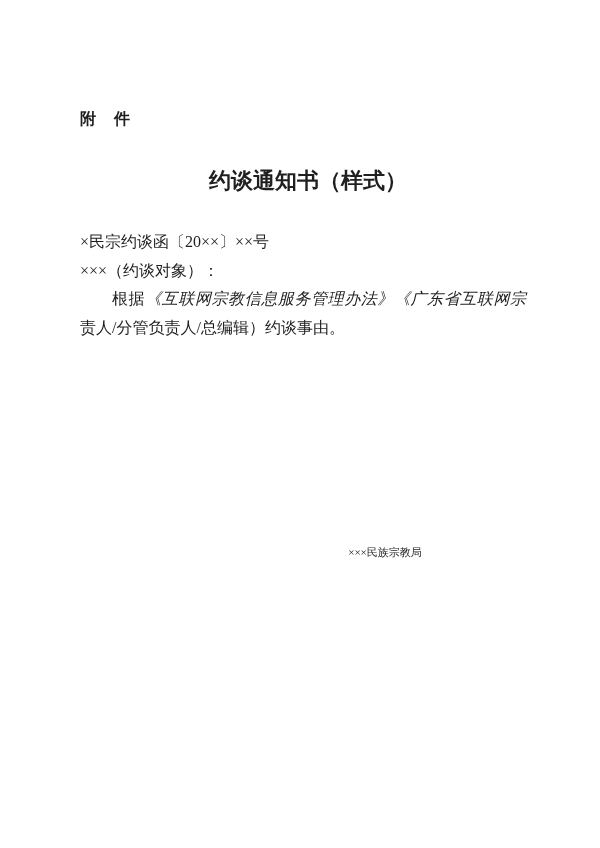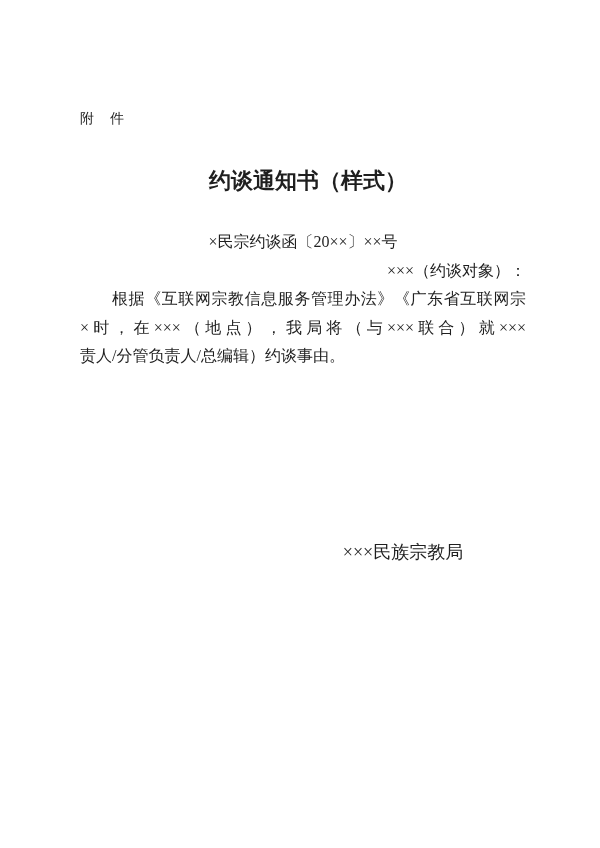--- a/index.html
+++ b/index.html
@@ -11,22 +11,22 @@
     background: #ffffff;
     overflow: hidden;
     color: #1f1f1f;
     font-family: "Liberation Serif", "DejaVu Serif", serif;
   }
   .attachment-label {
     position: absolute;
     left: 80px;
     top: 108px;
     font-family: "Liberation Sans", "DejaVu Sans", sans-serif;
-    font-weight: normal;
-    font-size: 14px;
+    font-weight: bold;
+    font-size: 16px;
     line-height: 21px;
     letter-spacing: 1px;
   }
   .doc-title {
     position: absolute;
     left: 8px;
     top: 166px;
     width: 600px;
     text-align: center;
     font-family: "Liberation Sans", "DejaVu Sans", sans-serif;
@@ -35,55 +35,54 @@
     line-height: 30px;
   }
   .content {
     position: absolute;
     left: 80px;
     top: 228px;
     width: 446px;
     font-size: 16px;
     line-height: 28.5px;
   }
-  .doc-number-line { text-align: center; }
-  .recipient-line { text-align: right; }
+  .doc-number-line { text-align: left; }
+  .recipient-line { text-align: left; }
   .body-line { text-align: justify; }
   .body-line.jl { text-align: justify; text-align-last: justify; }
   .body-line.indent { text-indent: 2em; }
-  .law-title { }
+  .law-title { font-style: italic; }
   .contact-line { text-indent: 2em; }
   .signature-block {
     position: absolute;
-    left: 273px;
+    left: 255px;
     top: 538px;
     width: 260px;
     text-align: center;
-    font-size: 18px;
+    font-size: 11px;
     line-height: 28.5px;
   }
 </style>
 </head>
 <body>
 
 <div class="page">
 
   <div class="attachment-label">附　件</div>
 
   <h1 class="doc-title">约谈通知书（样式）</h1>
 
   <div class="content">
 
     <div class="doc-number-line">×民宗约谈函〔20××〕××号</div>
 
     <div class="recipient-line">×××（约谈对象）：</div>
 
     <div>
         <div class="body-line indent jl"><span>根据</span><span class="law-title">《互联网宗教信息服务管理办法》《广东省互联网宗</span></div>
-        <div class="body-line jl"><span>×时，在×××（地点），我局将（与×××联合）就×××</span></div>
         <div class="body-line"><span>责人/分管负责人/总编辑）约谈事由。</span></div>
       </div>
 
 
   </div>
 
   <div class="signature-block">
     <div>×××民族宗教局</div>
   </div>
 

